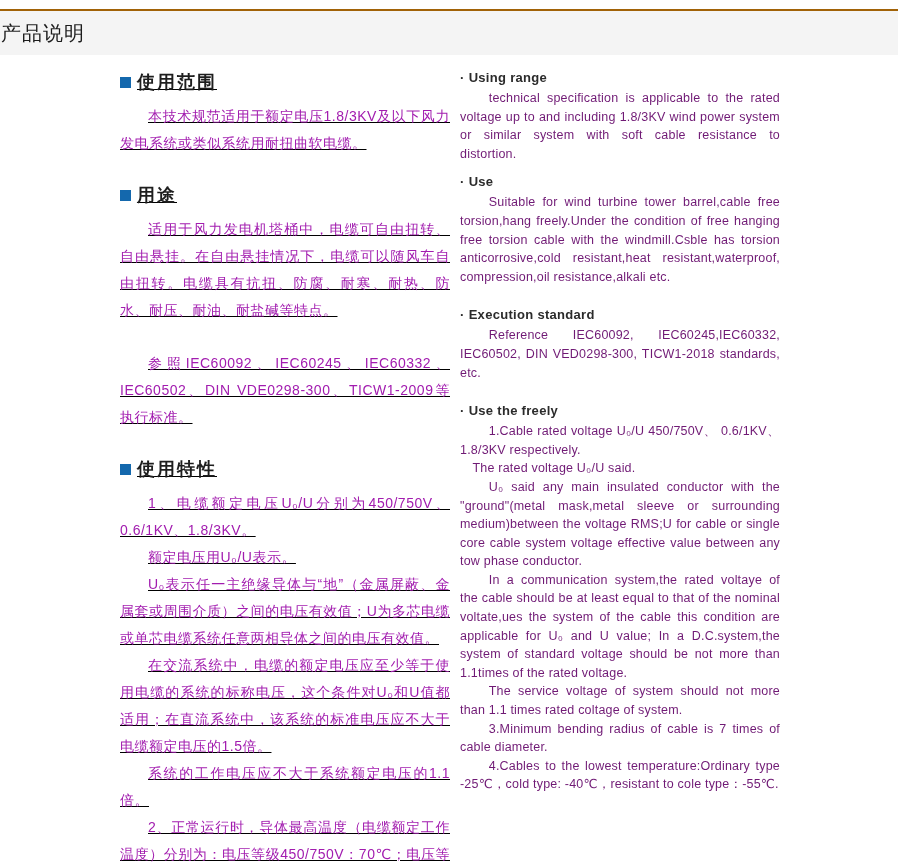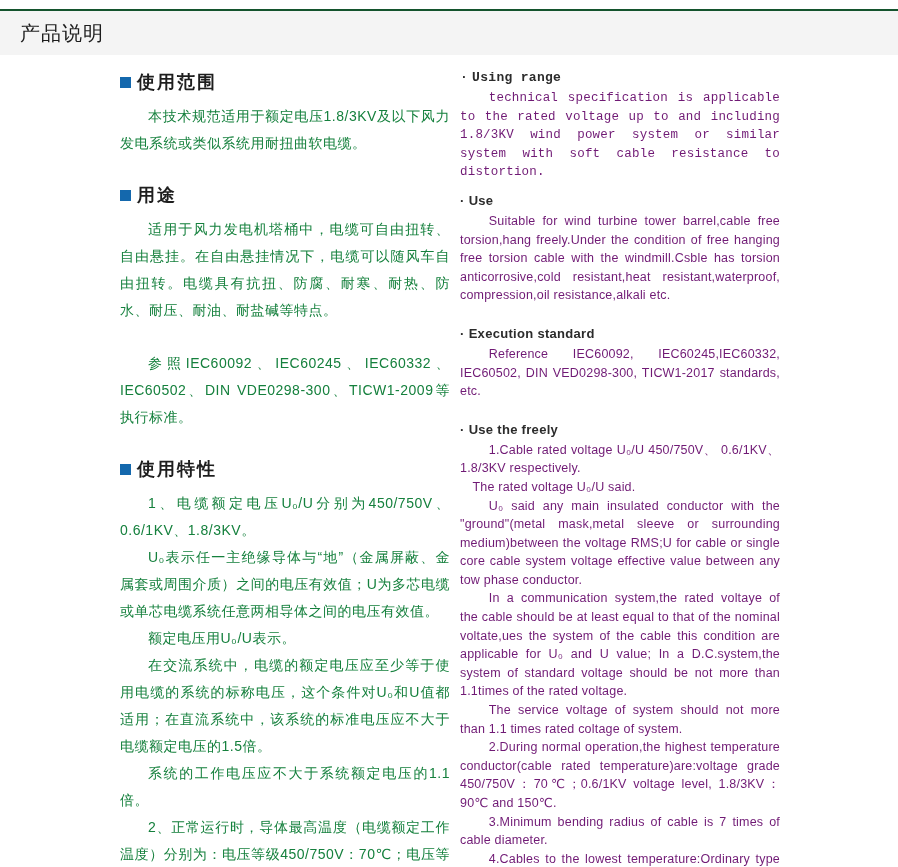--- a/index.html
+++ b/index.html
@@ -7,70 +7,69 @@
     width: 898px; height: 867px;
     background: #ffffff;
     font-family: "Liberation Sans", "DejaVu Sans", sans-serif;
     overflow: hidden;
   }
   
   .top-gap { height: 9px; background: #ffffff; }
   .title-band {
     height: 46px;
     background: #f4f4f4;
-    border-top: 2px solid #14532d;
+    border-top: 2px solid #a16207;
     display: flex;
     align-items: center;
-    padding-left: 19px;
   }
   .page-title {
     font-size: 20px;
     color: #1c1c1c;
     padding-left: 1px;
     letter-spacing: 1px;
     font-weight: 400;
   }
   
   .content {
     display: flex;
     padding: 15px 0 0 120px;
   }
   .col-left  { width: 330px; margin-right: 10px; }
   .col-right { width: 320px; }
 
   
-  .col-left .section { margin-bottom: 26px; }
+  .col-left .section { margin-bottom: 26px; text-decoration: underline; }
   .col-left .section:last-child { margin-bottom: 0; }
   .cn-heading {
     display: flex;
     align-items: center;
     font-size: 18px;
     font-weight: bold;
     color: #1e1e1e;
     letter-spacing: 2px;
     margin-bottom: 9px;
   }
   .sq-bullet {
     width: 11px; height: 11px;
     background: #1468ad;
     display: inline-block;
     margin-right: 6px;
     flex: 0 0 auto;
   }
   .cn-body p {
     font-size: 14px;
     line-height: 27px;
-    color: #15803d;
+    color: #a21caf;
     text-align: justify;
     text-indent: 2em;
     letter-spacing: 0.5px;
   }
   
   .col-right .section { margin-bottom: 21px; }
-  .col-right .section.tight { margin-bottom: 11px; font-family: Liberation Mono, monospace; }
+  .col-right .section.tight { margin-bottom: 11px; }
   .en-heading {
     font-size: 13px;
     font-weight: bold;
     color: #2b2b2b;
     margin-bottom: 4px;
     letter-spacing: 0.3px;
   }
   .en-heading .dot-bullet {
     display: inline-block;
     margin-right: 4px;
@@ -125,22 +124,22 @@
       </div>
     </div>
 
     <div class="section">
       <div class="cn-heading">
         <span class="sq-bullet"></span>
         <span>使用特性</span>
       </div>
       <div class="cn-body">
         <p>1、电缆额定电压U₀/U分别为450/750V、0.6/1KV、1.8/3KV。</p>
+        <p>额定电压用U₀/U表示。</p>
         <p>U₀表示任一主绝缘导体与“地”（金属屏蔽、金属套或周围介质）之间的电压有效值；U为多芯电缆或单芯电缆系统任意两相导体之间的电压有效值。</p>
-        <p>额定电压用U₀/U表示。</p>
         <p>在交流系统中，电缆的额定电压应至少等于使用电缆的系统的标称电压，这个条件对U₀和U值都适用；在直流系统中，该系统的标准电压应不大于电缆额定电压的1.5倍。</p>
         <p>系统的工作电压应不大于系统额定电压的1.1倍。</p>
         <p>2、正常运行时，导体最高温度（电缆额定工作温度）分别为：电压等级450/750V：70℃；电压等级0.6/1KV、1.8/3KV：90℃和150℃。</p>
 
       </div>
     </div>
 
   </div>
 
   <div class="col-right">
@@ -161,34 +160,33 @@
       <div class="en-body">
         <p>Suitable for wind turbine tower barrel,cable free torsion,hang freely.Under the condition of free hanging free torsion cable with the windmill.Csble has torsion anticorrosive,cold resistant,heat resistant,waterproof, compression,oil resistance,alkali etc.</p>
       </div>
     </div>
 
     <div class="section">
       <div class="en-heading">
         <span class="dot-bullet">·</span><span>Execution standard</span>
       </div>
       <div class="en-body">
-        <p>Reference IEC60092, IEC60245,IEC60332, IEC60502, DIN VED0298-300, TICW1-2017 standards, etc.</p>
+        <p>Reference IEC60092, IEC60245,IEC60332, IEC60502, DIN VED0298-300, TICW1-2018 standards, etc.</p>
       </div>
     </div>
 
     <div class="section">
       <div class="en-heading">
         <span class="dot-bullet">·</span><span>Use the freely</span>
       </div>
       <div class="en-body">
         <p>1.Cable rated voltage U₀/U 450/750V、 0.6/1KV、 1.8/3KV respectively.</p>
         <p class="indent-sm">The rated voltage U₀/U said.</p>
         <p>U₀ said any main insulated conductor with the "ground"(metal mask,metal sleeve or surrounding medium)between the voltage RMS;U for cable or single core cable system voltage effective value between any tow phase conductor.</p>
         <p>In a communication system,the rated voltaye of the cable should be at least equal to that of the nominal voltate,ues the system of the cable this condition are applicable for U₀ and U value; In a D.C.system,the system of standard voltage should be not more than 1.1times of the rated voltage.</p>
         <p>The service voltage of system should not more than 1.1 times rated coltage of system.</p>
-        <p>2.During normal operation,the highest temperature conductor(cable rated temperature)are:voltage grade 450/750V：70℃；0.6/1KV voltage level, 1.8/3KV：90℃ and 150℃.</p>
         <p>3.Minimum bending radius of cable is 7 times of cable diameter.</p>
         <p>4.Cables to the lowest temperature:Ordinary type -25℃，cold type: -40℃，resistant to cole type：-55℃.</p>
       </div>
     </div>
 
   </div>
 </div>
 
 </body></html>

